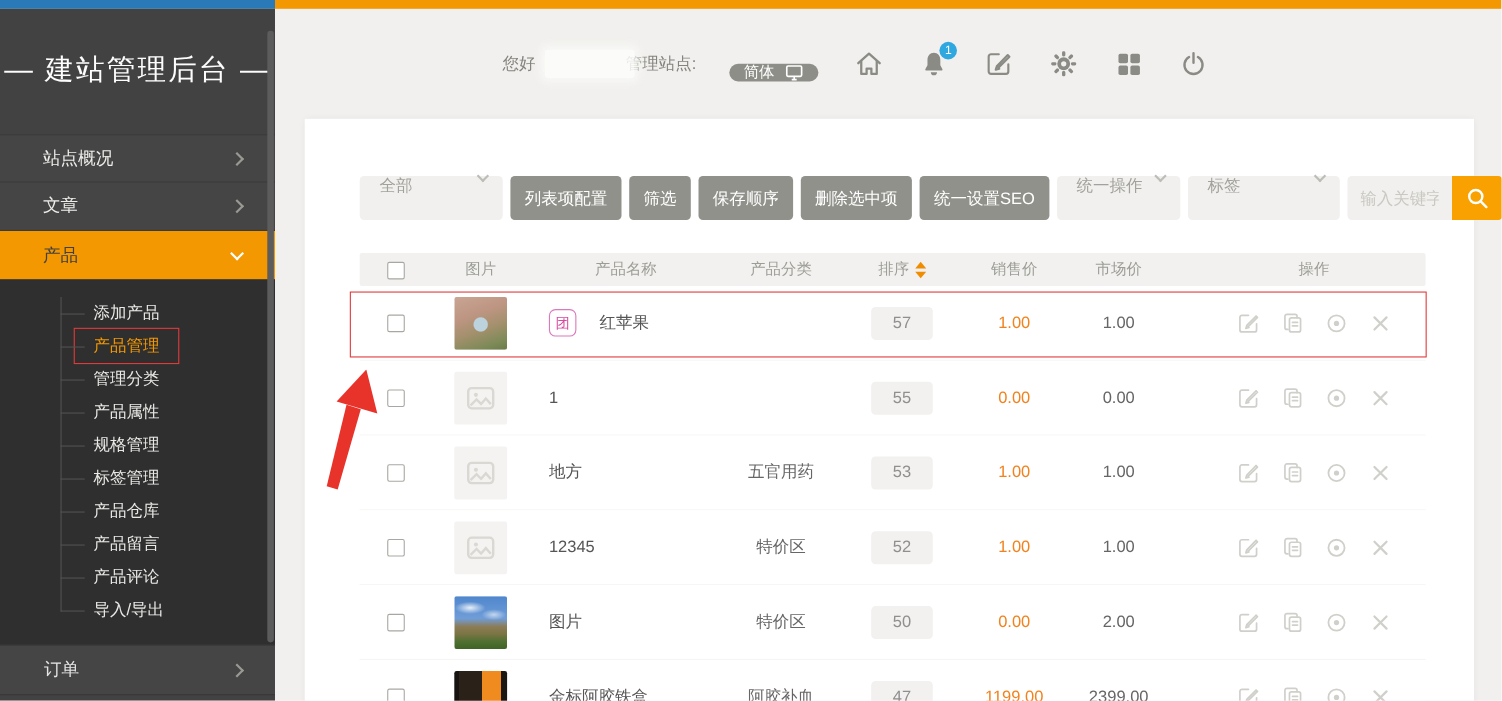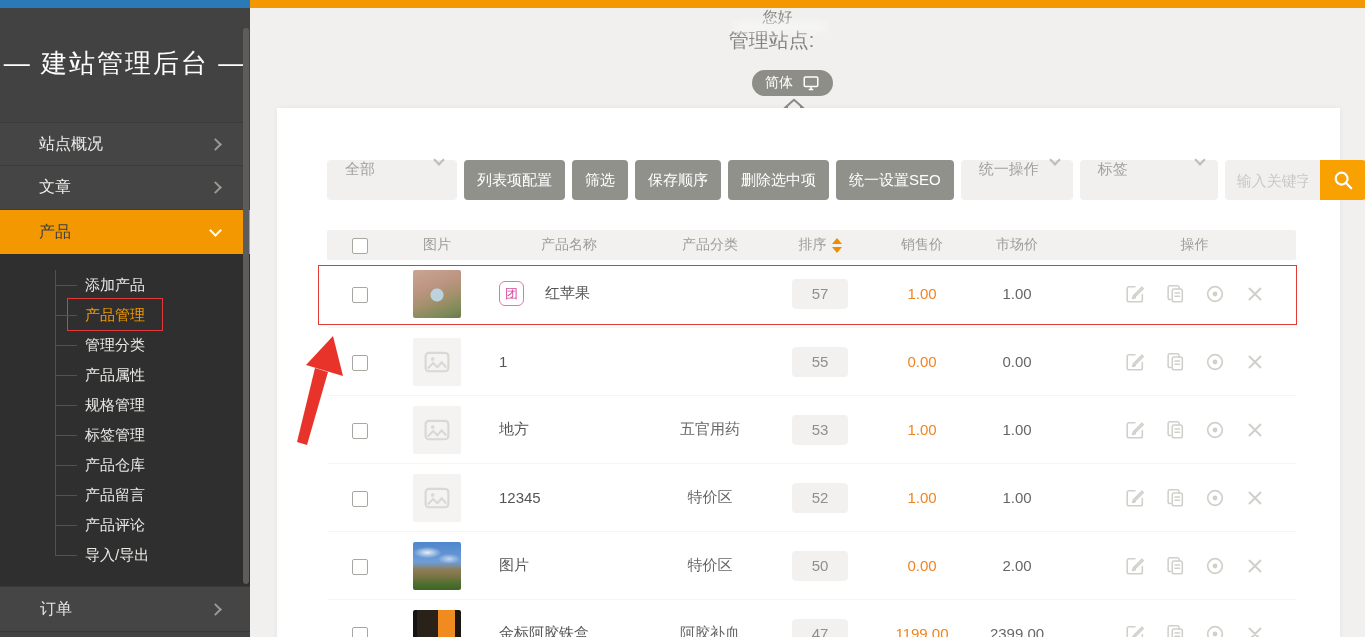--- a/index.html
+++ b/index.html
@@ -27,26 +27,26 @@
   .submenu::before { content:""; position:absolute; left:55px; top:16px; height:286px; width:1px; background:#525252; }
   .submenu-item { position:relative; height:30px; line-height:30px; padding-left:85px; font-size:15px; color:#e9e9e6; cursor:pointer; }
   .submenu-item::before { content:""; position:absolute; left:55px; top:15px; width:22px; height:1px; background:#525252; }
   .submenu-item.active .red-wrap { color:#F39800; border:1px solid #E23A3A; padding:7px 17px; margin-left:-18px; }
   .order-item { height:46px; display:flex; align-items:center; justify-content:space-between;
                 padding:0 30px 0 40px; font-size:16px; color:#e5e5e5; background:#454545;
                 border-top:1px solid #383838; border-bottom:1px solid #383838; cursor:pointer; }
 
   
   .header { position:absolute; left:250px; top:8px; right:0; height:100px;
-            display:flex; align-items:center; justify-content:space-between; padding-right:60px; color:#84847e;flex-direction:column; }
+            display:flex; align-items:center; justify-content:center; padding-right:60px; color:#84847e; }
   .greeting { font-size:15px; }
   .blur-box { width:82px; height:26px; margin:0 4px 0 8px; border-radius:3px; position:relative; z-index:2;
               background:rgba(253,253,252,.85); box-shadow:0 0 8px 4px rgba(248,248,246,.9); }
-  .site-label { font-size:20px; margin-left:-12px; }
-  .lang-pill { display:flex; align-items:center; gap:9px; height:28px; padding:4px 13px; margin-left:30px;
+  .site-label { font-size:15px; margin-left:-12px; }
+  .lang-pill { display:flex; align-items:center; gap:9px; height:16px; padding:4px 13px; margin-left:30px;
                background:#8e8e89; color:#fff; border-radius:15px; font-size:14px; cursor:pointer;margin-top:16px; }
   .hicon { width:26px; height:26px; margin-left:33px; color:#8b8b85; position:relative; cursor:pointer; }
   .hicon svg { width:26px; height:26px; display:block; }
   .bell-badge { position:absolute; top:-7px; right:-8px; min-width:16px; height:16px; border-radius:8px;
                 background:#2FA8E0; color:#fff; font-size:11px; line-height:16px; text-align:center; padding:0 2px; }
 
   
   .panel { position:absolute; left:277px; top:108px; width:1063px; height:560px; background:#fff;
            box-shadow:0 0 6px rgba(0,0,0,.05); }
 

